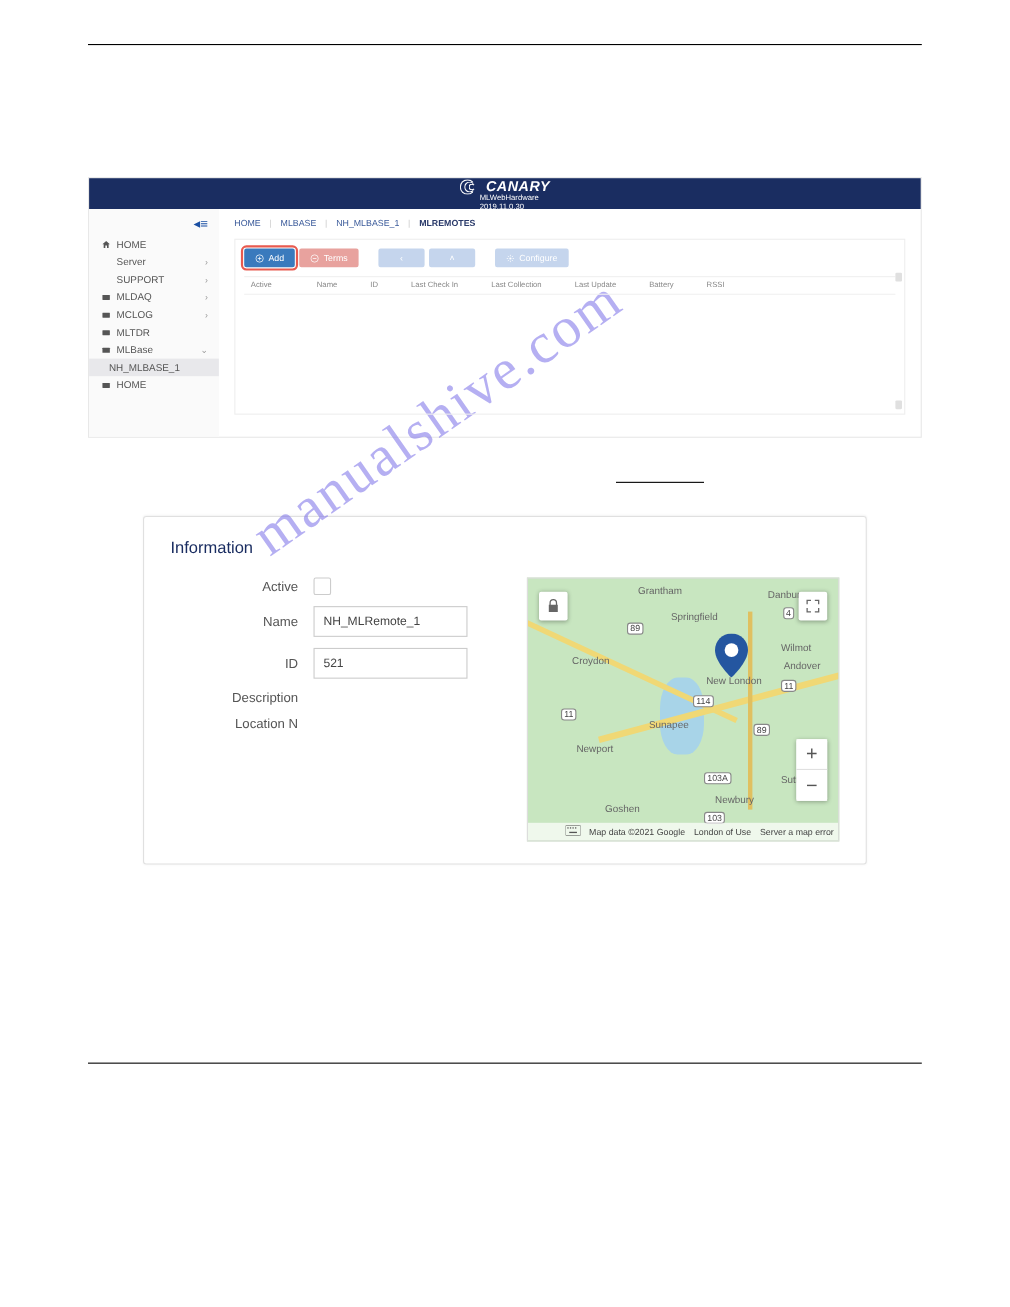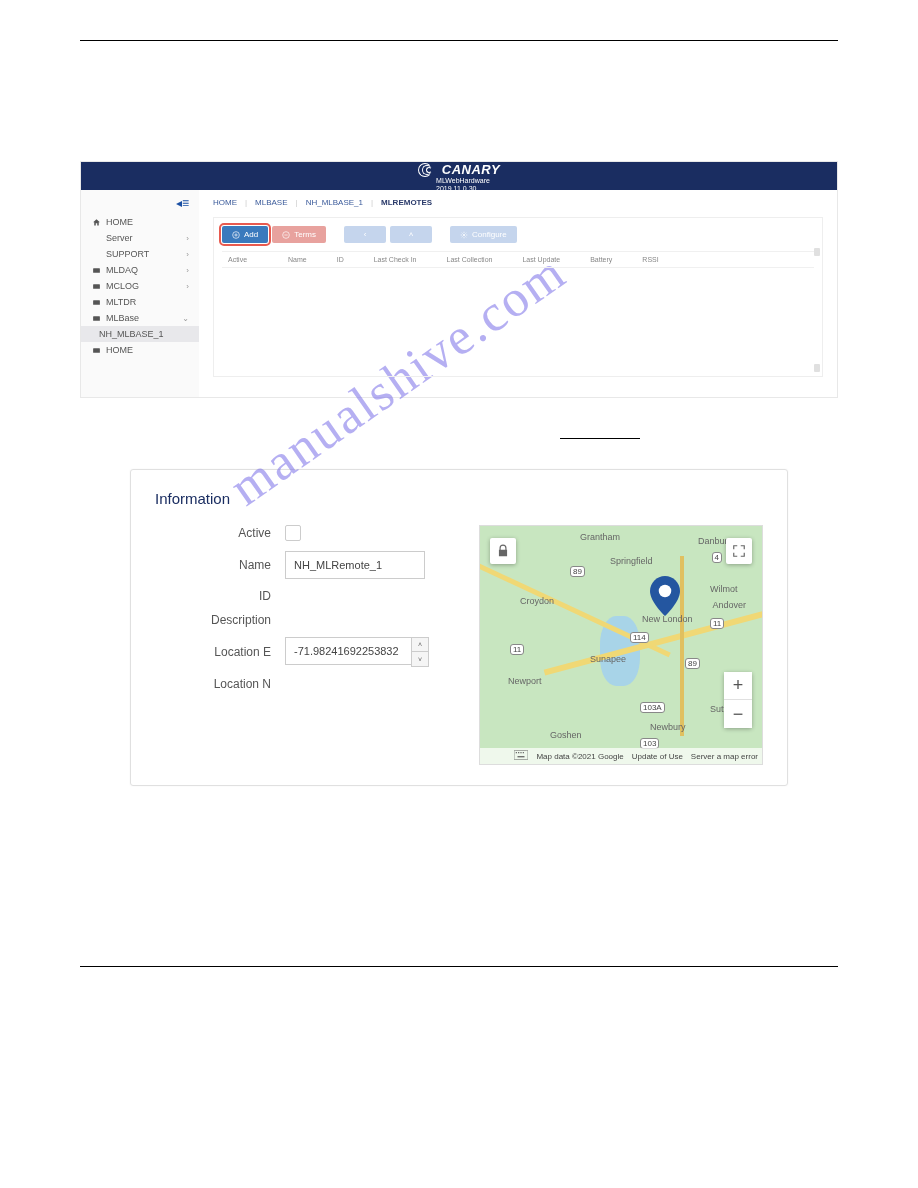--- a/index.html
+++ b/index.html
@@ -257,33 +257,24 @@
           <div class="control">
               <div class="checkbox"></div>
             </div>
         </div>
         <div class="form-row">
           <label>Name</label>
           <div class="control"><input class="text-input" value="NH_MLRemote_1" style=""></div>
         </div>
         <div class="form-row">
           <label>ID</label>
+          <div class="control"><input class="text-input" value="521" style=""></div>
         </div>
         <div class="form-row">
           <label>Description</label>
-        </div>
-        <div class="form-row">
-          <label>Location E</label>
-          <div class="control spinner">
-            <input class="text-input" value="-71.98241692253832" style="">
-            <div class="spinner-btns">
-                <button>˄</button>
-                <button>˅</button>
-              </div>
-          </div>
         </div>
         <div class="form-row">
           <label>Location N</label>
         </div>
       </div>
 
       <div class="map-col">
         <div class="map-bg">
           <div class="lake l1"></div>
           <div class="road r-diag1"></div>
@@ -291,21 +282,21 @@
           <div class="road r-vert"></div>
 
           <span class="map-label" style="top:6px;left:100px">Grantham</span>
           <span class="map-label" style="top:10px;right:30px">Danbury</span>
           <span class="map-label" style="top:30px;left:130px">Springfield</span>
           <span class="map-label" style="top:70px;left:40px">Croydon</span>
           <span class="map-label" style="top:58px;left:230px">Wilmot</span>
           <span class="map-label" style="top:74px;right:16px">Andover</span>
           <span class="map-label" style="top:88px;left:162px">New London</span>
           <span class="map-label" style="top:128px;left:110px">Sunapee</span>
-          <span class="map-label" style="top:150px;left:28px">Newport</span>
+          <span class="map-label" style="top:150px;left:44px">Newport</span>
           <span class="map-label" style="top:178px;left:230px">Sutton</span>
           <span class="map-label" style="top:196px;left:170px">Newbury</span>
           <span class="map-label" style="top:204px;left:70px">Goshen</span>
 
           <span class="shield" style="top:40px;left:90px">89</span>
           <span class="shield" style="top:26px;right:40px">4</span>
           <span class="shield" style="top:118px;left:30px">11</span>
           <span class="shield" style="top:106px;left:150px">114</span>
           <span class="shield" style="top:92px;left:230px">11</span>
           <span class="shield" style="top:176px;left:160px">103A</span>
@@ -334,21 +325,21 @@
         <div class="map-footer">
           <span class="kbd-icon"><svg viewBox="0 0 24 16">
                 <rect x="0" y="0" width="24" height="16" rx="2" fill="none" stroke="#555"></rect>
                 <rect x="3" y="3" width="2" height="2"></rect>
                 <rect x="7" y="3" width="2" height="2"></rect>
                 <rect x="11" y="3" width="2" height="2"></rect>
                 <rect x="15" y="3" width="2" height="2"></rect>
                 <rect x="6" y="10" width="12" height="2"></rect>
               </svg></span>
           <span>Map data ©2021 Google</span>
-          <span>Update of Use</span>
+          <span>London of Use</span>
           <span>Server a map error</span>
         </div>
       </div>
     </div>
   </div>
 
   <div class="hr-bottom"></div>
 </div>
 
 </body></html>

